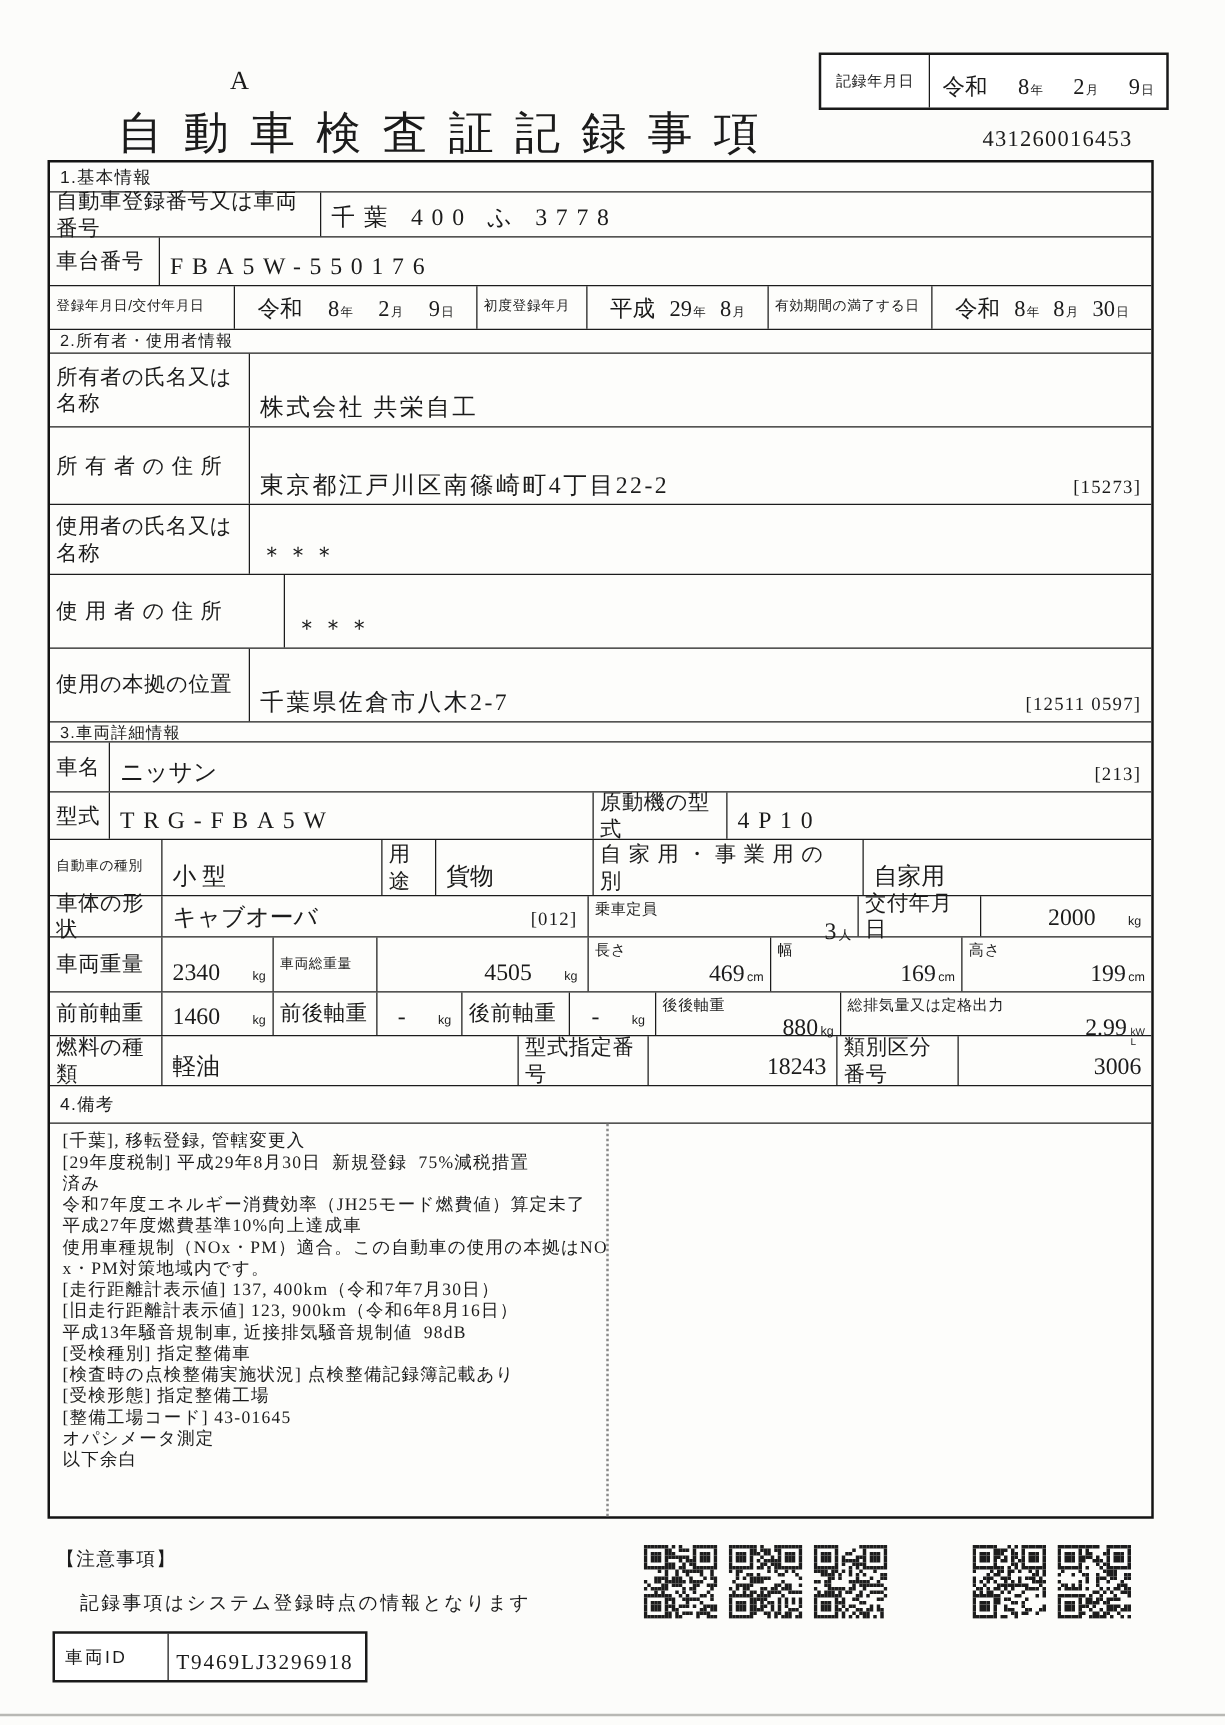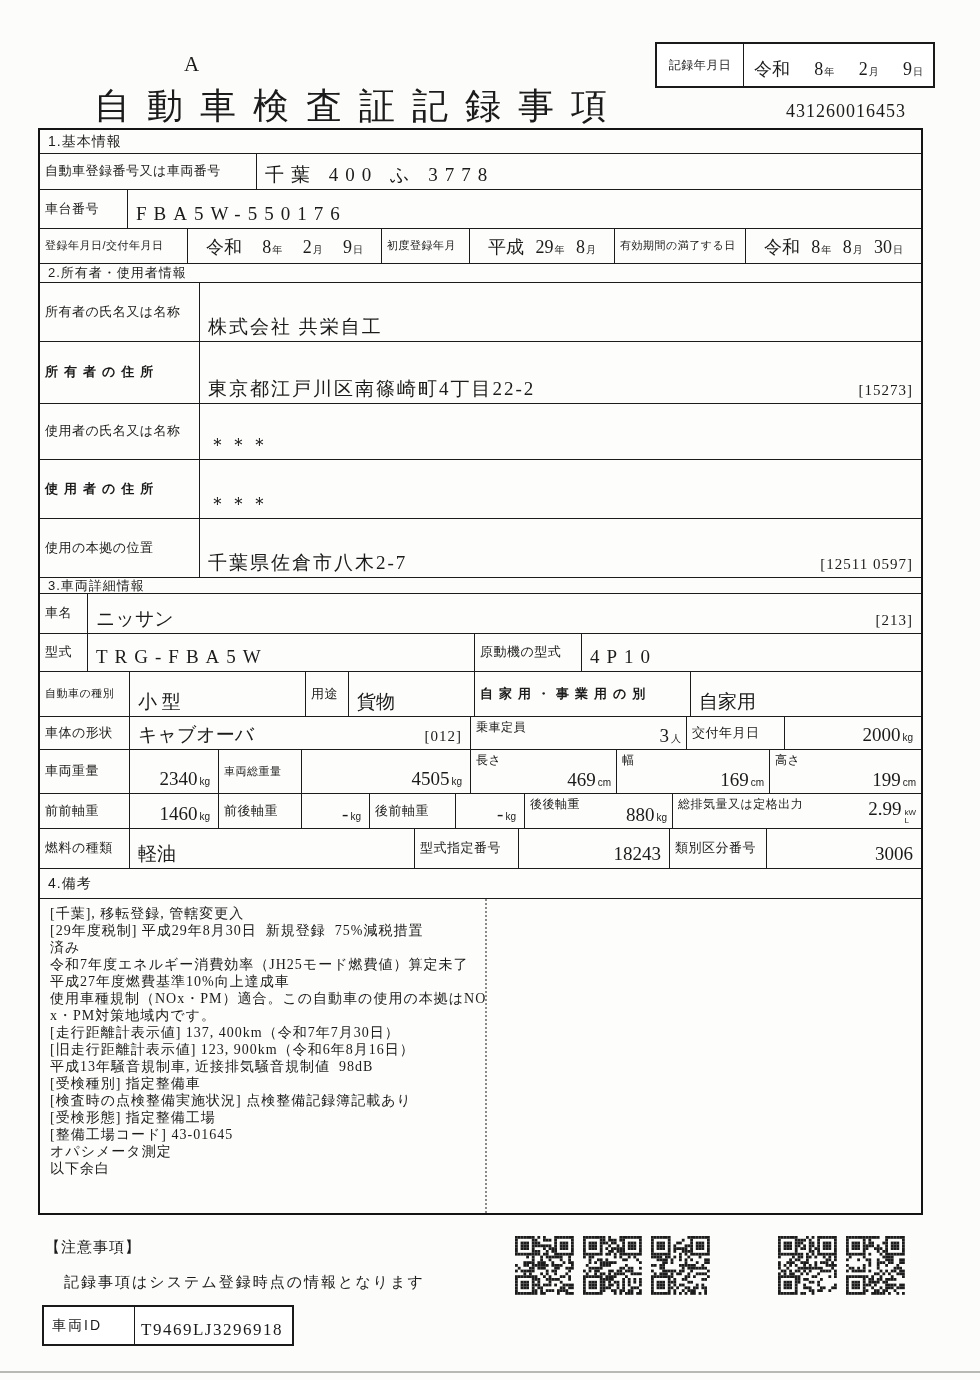--- a/index.html
+++ b/index.html
@@ -21,32 +21,32 @@
   .dera,.dnum{font-size:18px;font-family:"Liberation Serif","DejaVu Serif",serif;}
   .dsuf{font-size:10px;margin-left:1px;}
   .dgrp{display:inline-flex;align-items:baseline;}
   
   .doc-table{position:absolute;left:38px;top:128px;width:885px;border:2px solid #141414;box-sizing:border-box;background:#fdfdfb;}
   .row{display:flex;border-bottom:1px solid #1c1c1c;box-sizing:border-box;}
   .row.noline{border-bottom:none;}
   .cell{border-right:1px solid #1c1c1c;box-sizing:border-box;display:flex;position:relative;}
   .cell.grow{flex:1;border-right:none;}
   .lab{align-items:center;padding:0 5px;}
-  .lbl{font-size:13px;letter-spacing:0.5px;line-height:1.25;}
+  .lbl{font-size:17px;letter-spacing:0.5px;line-height:1.25;}
   .lbl.sm{font-size:11px;}
-  .lbl.spread{letter-spacing:6px;font-weight:bold;}
+  .lbl.spread{letter-spacing:6px;}
   .vbottom{align-items:flex-end;padding:2px 8px 4px;}
   .between{justify-content:space-between;}
   .val{font-family:"Liberation Serif","DejaVu Serif",serif;font-size:19px;line-height:1.05;}
   .val.sp{letter-spacing:7px;}
   .val.sp2{letter-spacing:2px;}
-  .num{margin-left:auto;display:inline-flex;align-items:baseline;}
+  .num{margin-left:auto;display:inline-flex;align-items:baseline;gap:24px;}
   .unit{font-size:10px;margin-left:2px;font-family:"Liberation Sans",sans-serif;}
   .code{font-family:"Liberation Serif","DejaVu Serif",serif;font-size:15px;letter-spacing:1px;align-self:flex-end;}
-  .combo{flex-direction:row;justify-content:space-between;padding:2px 5px 3px;}
+  .combo{flex-direction:column;justify-content:space-between;padding:2px 5px 3px;}
   .combo .clbl{font-size:12px;letter-spacing:0.5px;align-self:flex-start;}
   .combo .cval{align-self:flex-end;display:inline-flex;align-items:baseline;}
   .shead{border-bottom:1px solid #1c1c1c;display:flex;align-items:center;padding:2px 8px;
          font-size:14px;letter-spacing:1px;box-sizing:border-box;}
   .unit-stack{display:inline-flex;flex-direction:column;font-size:8px;line-height:8px;margin-left:3px;
               font-family:"Liberation Sans",sans-serif;text-align:left;}
   
   .remarks{height:314px;position:relative;padding:6px 10px;box-sizing:border-box;}
   .remarks .divider{position:absolute;left:445px;top:0;bottom:0;border-left:2px dotted #8a8a8a;}
   .remark-line{font-family:"Liberation Serif","DejaVu Serif",serif;font-size:14px;line-height:17px;
@@ -199,21 +199,21 @@
     <div class="row" style="height:56px">
       <div class="cell lab" style="width:160px">
         <span class="lbl">使用者の氏名又は名称</span>
       </div>
       <div class="cell grow vbottom">
         <span class="val sp2">＊＊＊</span>
       </div>
     </div>
 
     <div class="row" style="height:59px">
-      <div class="cell lab" style="width:160px">
+      <div class="cell lab" style="width:188px">
         <span class="lbl spread">使用者の住所</span>
       </div>
       <div class="cell grow vbottom">
         <span class="val sp2">＊＊＊</span>
       </div>
     </div>
 
     <div class="row" style="height:59px">
       <div class="cell lab" style="width:160px">
         <span class="lbl">使用の本拠の位置</span>

